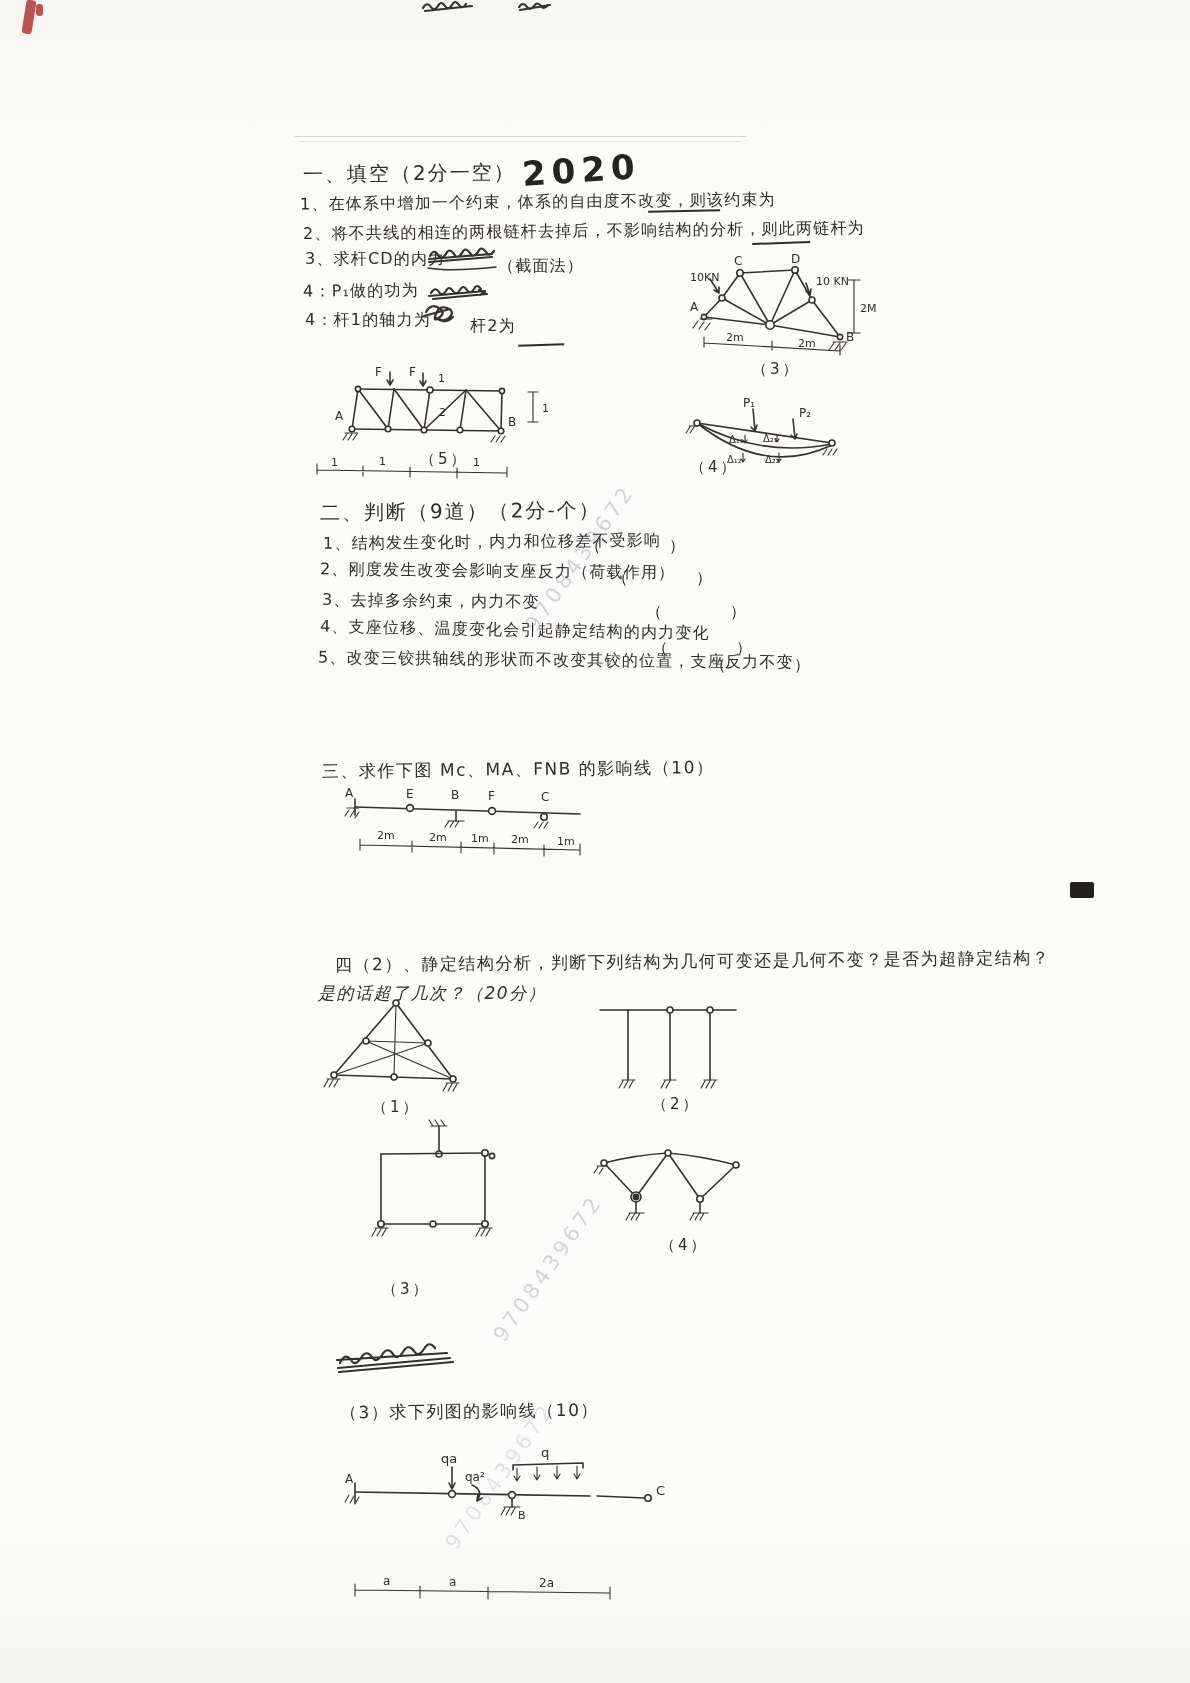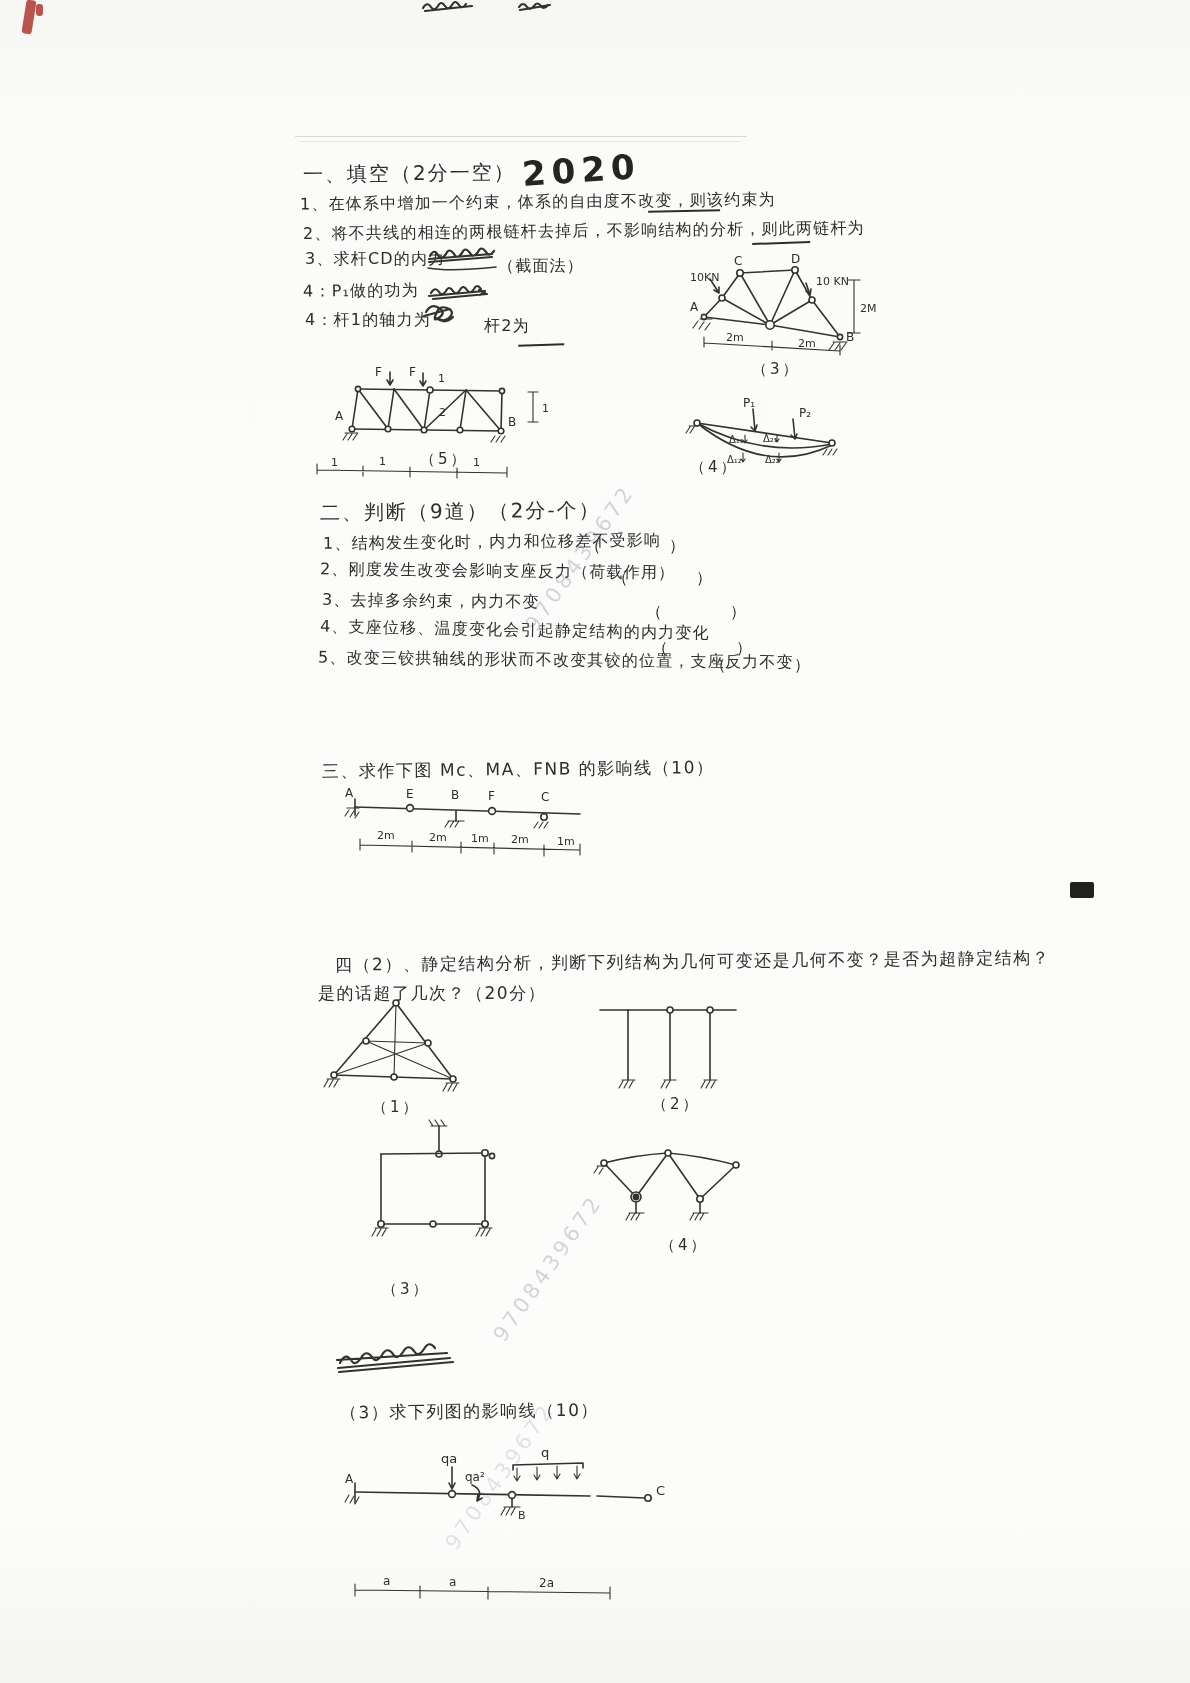--- a/index.html
+++ b/index.html
@@ -67,21 +67,21 @@
 
   <div class="abs hw t16 r-05" style="left:303px;top:281px;">4：P₁做的功为</div>
   <svg class="diag" style="left:427px;top:283px;" width="64" height="22">
     <path class="thick" d="M4,10 q4,-7 8,-1 q3,5 7,-1 q3,-6 7,0 q3,5 7,-1 q3,-6 7,0 q3,5 7,-1 q3,-6 7,0 M2,13 L58,8 M6,16 L60,11 M58,9 l-6,-2 m6,2 l-5,3"></path>
   </svg>
 
   <div class="abs hw t16" style="left:305px;top:310px;">4：杆1的轴力为</div>
   <svg class="diag" style="left:420px;top:300px;" width="34" height="26">
     <path class="thick" d="M6,12 q5,-9 13,-4 q7,4 1,9 q-8,6 -4,-3 q3,-9 11,-6 q8,3 3,9 q-5,6 -14,1 q9,7 17,-1 M4,16 L30,9"></path>
   </svg>
-  <div class="abs hw t16 r05" style="left:484px;top:316px;">杆2为</div>
+  <div class="abs hw t16 r05" style="left:470px;top:316px;">杆2为</div>
   <div class="abs blank" style="left:518px;top:332px;width:46px;transform:rotate(-2deg);"></div>
 
   <svg class="diag" style="left:688px;top:255px;" width="190" height="105" viewBox="0 0 190 105">
     <path d="M16,62 Q50,66 82,70 Q118,76 152,82"></path>
     <path d="M16,62 L34,43 L52,18 L107,15 L124,45 L152,82"></path>
     <path d="M34,43 L82,70 M52,18 L82,70 M107,15 L82,70 M124,45 L82,70"></path>
     <circle cx="52" cy="18" r="3.2"></circle>
       <circle cx="107" cy="15" r="3.2"></circle>
     <circle cx="34" cy="43" r="3"></circle>
       <circle cx="124" cy="45" r="3"></circle>
@@ -189,21 +189,21 @@
     <text x="196" y="11" font-size="12">C</text>
     <path class="thin" d="M15,55 L235,60 M15,49 v11 M67,51 v11 M116,52 v11 M149,53 v11 M199,55 v11 M235,54 v11"></path>
     <text x="32" y="49" font-size="11">2m</text>
     <text x="84" y="51" font-size="11">2m</text>
     <text x="126" y="52" font-size="11">1m</text>
     <text x="166" y="53" font-size="11">2m</text>
     <text x="212" y="55" font-size="11">1m</text>
   </svg>
 
   <div class="abs hw t17 r-05" style="left:335px;top:950px;">四（2）、静定结构分析，判断下列结构为几何可变还是几何不变？是否为超静定结构？</div>
-  <div class="abs hw t17" style="left:318px;top:982px;">是的话超了几次？（20分）</div>
+  <div class="abs hw t17" style="left:318px;top:982px;font-style:italic;">是的话超了几次？（20分）</div>
 
   <svg class="diag" style="left:318px;top:995px;" width="155" height="100" viewBox="0 0 155 100">
     <path d="M78,8 L16,80 M78,8 L135,84 M16,80 L135,84"></path>
     <path class="thin" d="M48,46 L135,84 M110,48 L16,80 M78,8 L76,82 M48,46 L110,48"></path>
     <circle cx="78" cy="8" r="3"></circle>
       <circle cx="48" cy="46" r="3"></circle>
       <circle cx="110" cy="48" r="3"></circle>
     <circle cx="16" cy="80" r="3"></circle>
       <circle cx="76" cy="82" r="3"></circle>
       <circle cx="135" cy="84" r="3"></circle>

